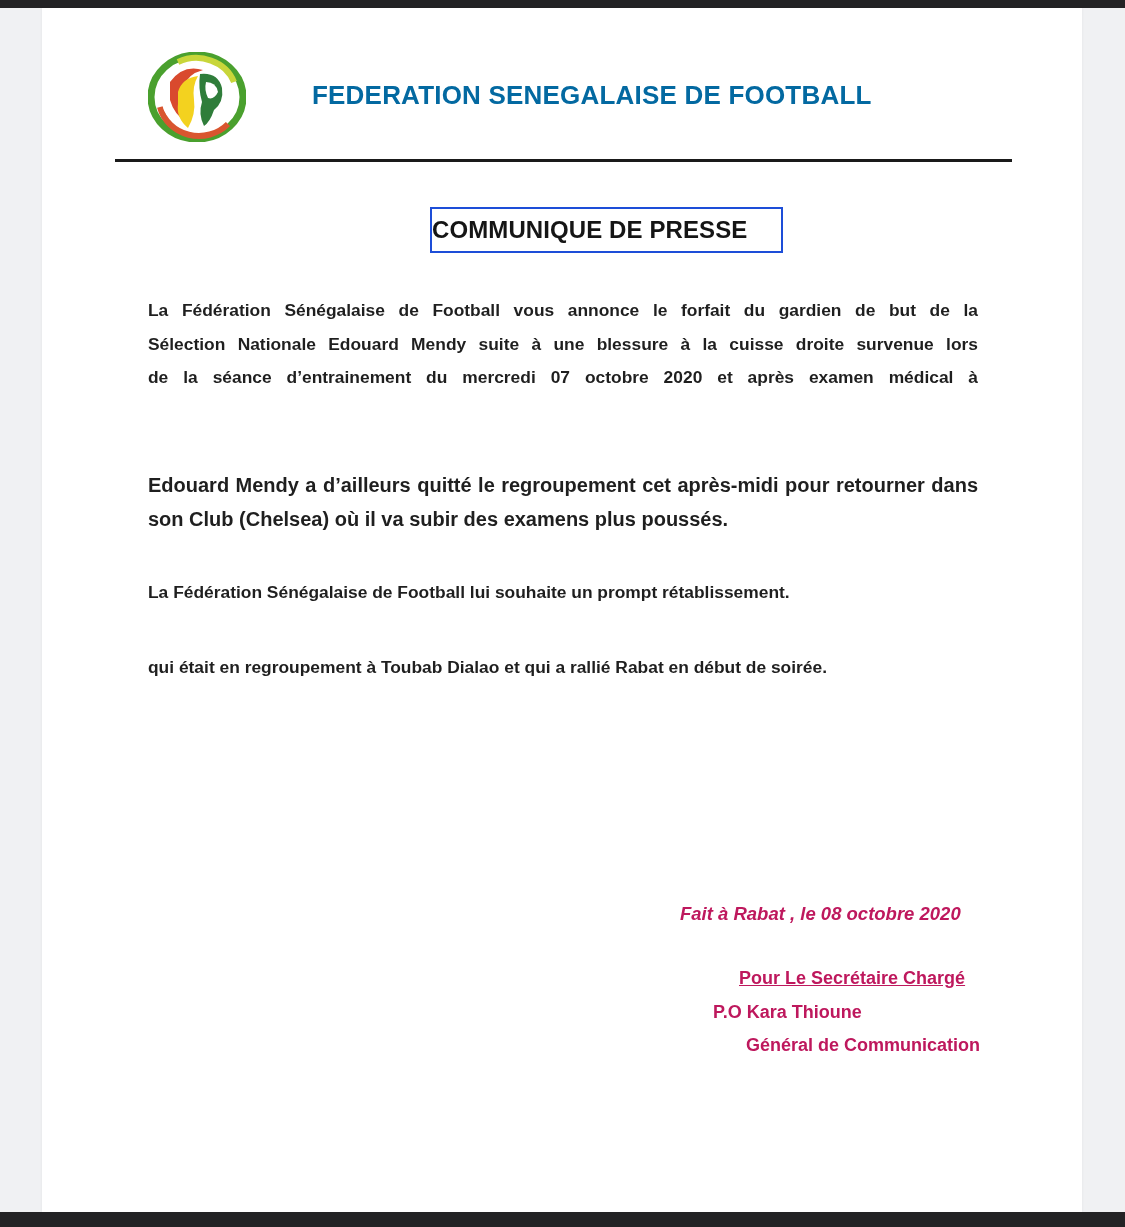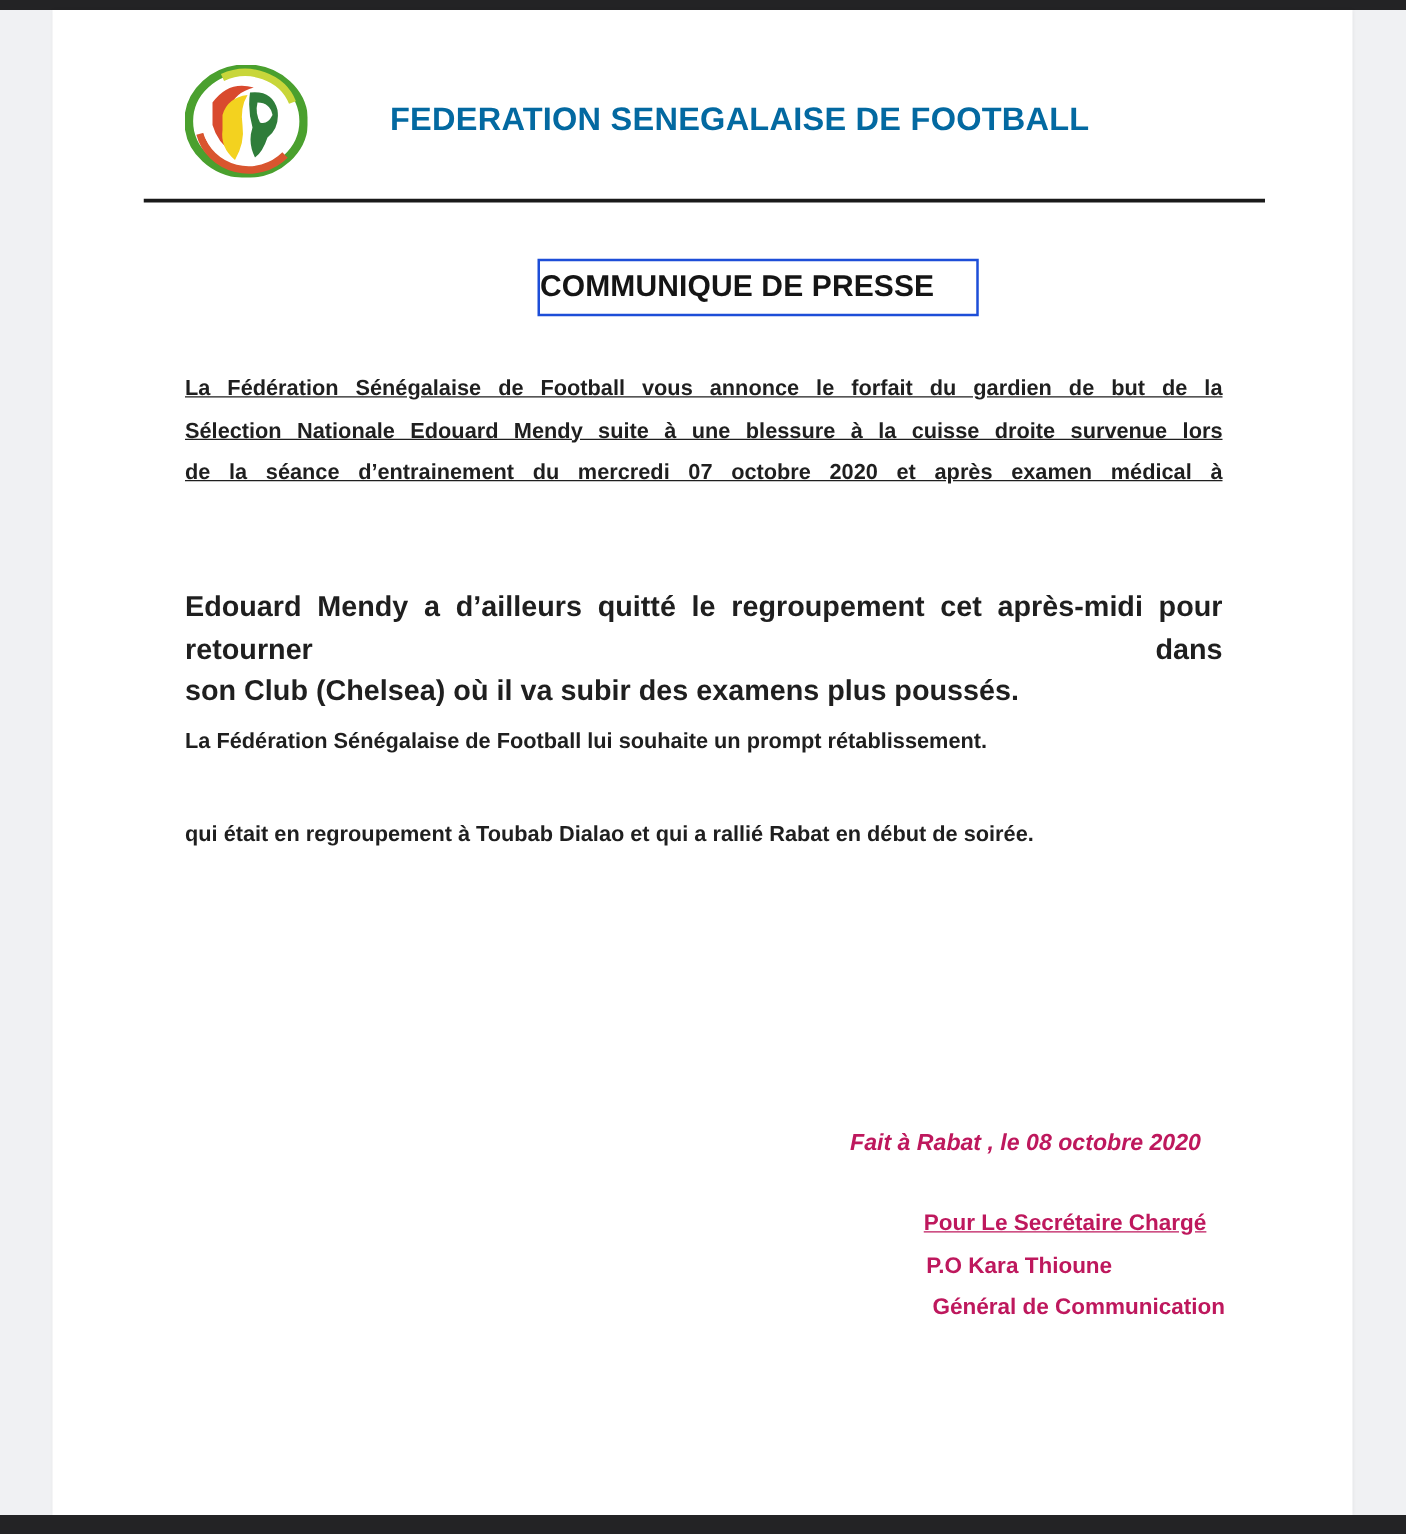--- a/index.html
+++ b/index.html
@@ -29,30 +29,30 @@
     display: flex; align-items: center;  margin-left: 44px;
   }
   .press-title { font-size: 24px; font-weight: bold; color: #151515; letter-spacing: 0.1px; }
   .para {
     position: absolute; left: 148px; width: 830px;
     font-size: 17.4px; font-weight: bold; line-height: 33.5px; color: #1f1f1f;
   }
   .para .line { display: block; white-space: nowrap; }
   .para.justify .line { text-align: justify; text-align-last: justify; white-space: normal; }
   .para.justify .line.last { text-align-last: left; }
-  .p1 { top: 294px; text-decoration: underline; }
-  .p2 { top: 469px; font-size: 23px; }
+  .p1 { top: 294px; }
+  .p2 { top: 469px; font-size: 20px; }
   .p3 { top: 576px; }
   .p4 { top: 651px; }
   .sign {
     position: absolute; right: 143px; font-weight: bold; color: #be185d; white-space: nowrap; font-size: 18px; margin-left: 12px;
   }
   .sign-date { top: 903px; left: 668px; right: auto; font-style: italic; font-size: 18.5px; }
   .sign-title { top: 968px; left: 727px; right: auto; text-decoration: underline; }
-  .sign-name { top: 1002px; left: 729px; right: auto; }
+  .sign-name { top: 1002px; left: 701px; right: auto; }
   .sign-role { top: 1035px; left: 734px; right: auto; }
 </style>
 </head>
 <body>
 
 <div class="topbar"></div>
 
 <div class="page"></div>
 
 <div class="logo">

